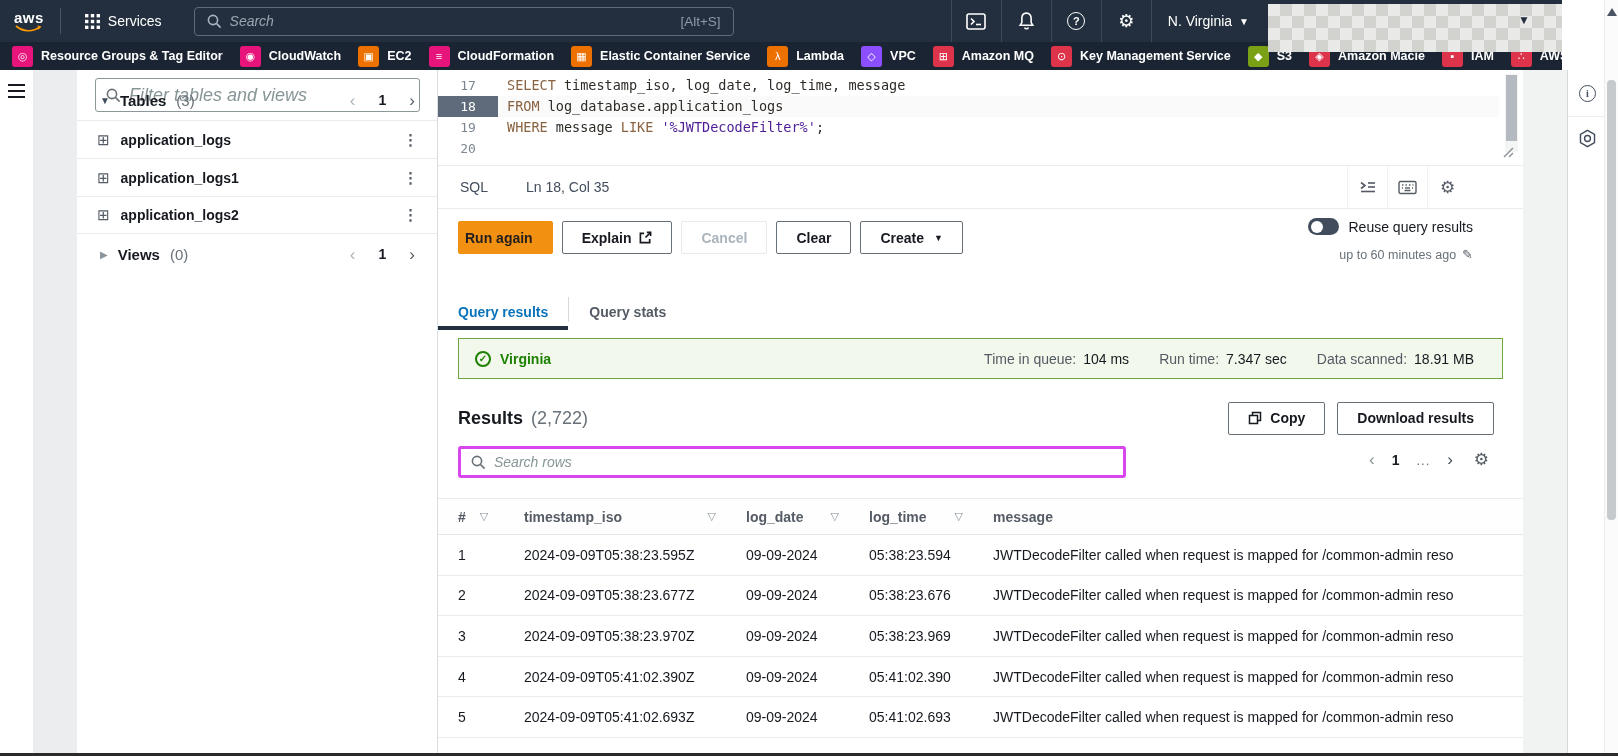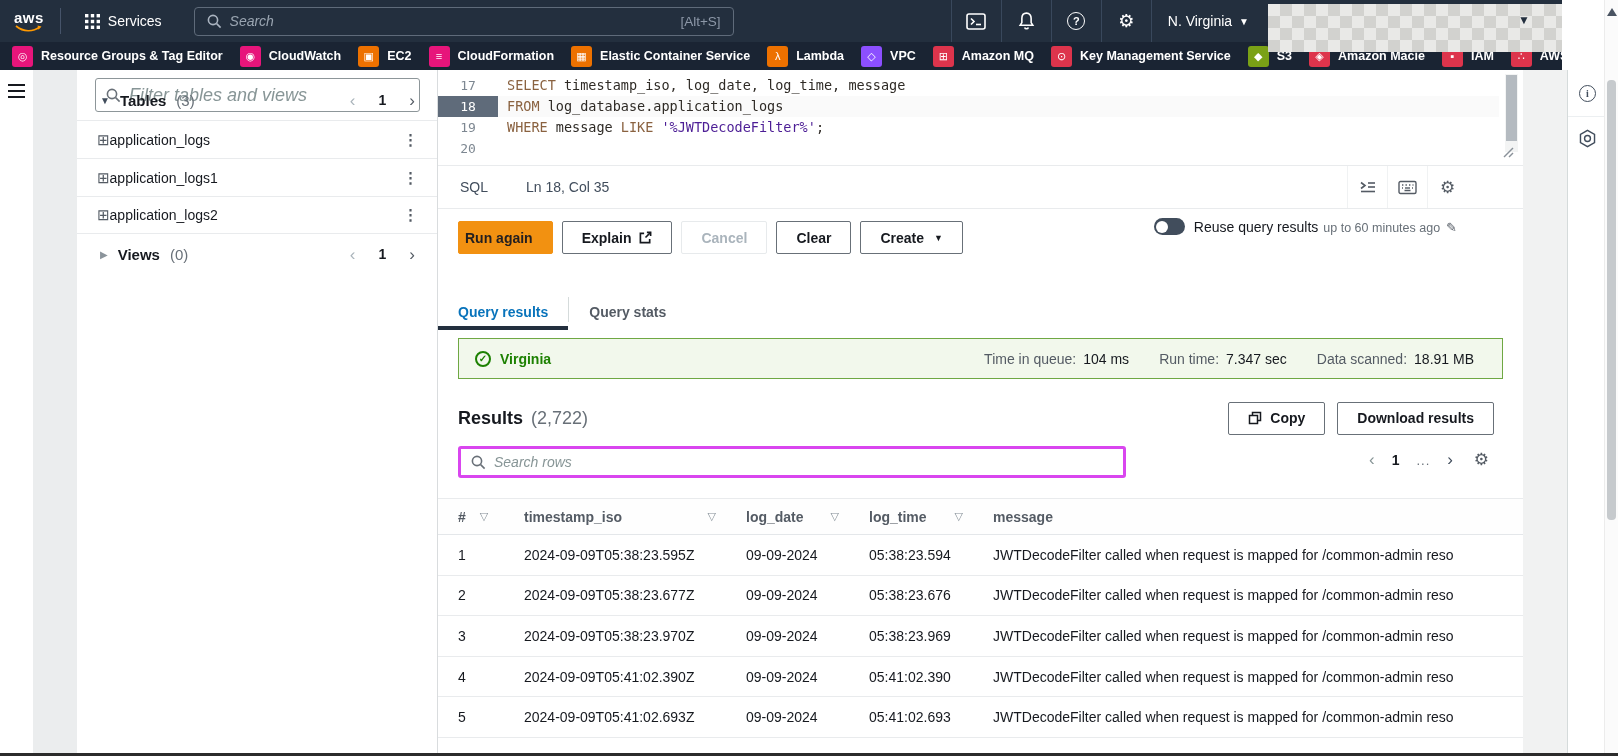--- a/index.html
+++ b/index.html
@@ -59,21 +59,21 @@
   .side-head .lbl { font-weight:700; font-size:15px; }
   .side-head .cnt { color:#687078; font-size:15px; }
   .pager { position:absolute; right:22px; display:flex; align-items:center; gap:23px; }
   .pager .ch { color:#aab4bb; font-size:17px; line-height:1; }
   .pager .ch.fwd { color:#545b64; }
   .pager .pg { font-weight:700; font-size:14px; }
   .tbl-list { margin-top:4px; }
   .tbl-item { position:relative; height:38px; display:flex; align-items:center; border-top:1px solid #e9ebed; }
   .tbl-item:last-child { border-bottom:1px solid #e9ebed; }
   .expand { margin-left:20px; color:#545b64; font-size:15px; }
-  .tbl-name { font-size:14px; }
+  .tbl-name { margin-left:11px; font-size:14px;font-weight:bold; }
   .kebab { position:absolute; right:18px; color:#545b64; font-size:15px; font-weight:700; letter-spacing:1px; }
   .views-row { margin-top:4px; }
 
   
   .main-card { position:absolute; left:437px; top:70px; width:1086px; height:683px; background:#fff; border-left:1px solid #d9dcde; overflow:hidden; }
   .gap-strip { position:absolute; left:1523px; top:70px; width:44px; height:683px; background:#f1f2f2; }
   .right-panel { position:absolute; left:1567px; top:70px; width:40px; height:683px; background:#fff; border-left:1px solid #d5dbdb; }
   .rp-item { height:47px; display:flex; align-items:center; justify-content:center; border-bottom:1px solid #eceff1; }
   .rp-item.nb { border-bottom:none; height:42px; }
   .info-glyph { width:17px; height:17px; border:1.6px solid #414d5c; border-radius:50%; display:flex; align-items:center; justify-content:center; font-size:10px; font-weight:700; color:#414d5c; font-family:"Liberation Serif",serif; }
@@ -101,21 +101,21 @@
   .sb-icon { width:40px; height:100%; display:flex; align-items:center; justify-content:center; border-left:1px solid #f0f2f3; color:#545b64; }
   .sb-icon .gear-glyph2 { font-size:17px; color:#545b64; line-height:1; }
 
   
   .action-row { position:relative; height:73px; }
   .buttons { position:absolute; left:20px; top:12px; display:flex; gap:9px; }
   .btn { height:33px; border-radius:2px; font-weight:700; font-size:14px; display:inline-flex; align-items:center; gap:8px; padding:0 19px; border:1px solid #687078; background:#fff; color:#16191f; font-family:"Liberation Sans",sans-serif; cursor:pointer; }
   .btn-primary { background:#F29111; border-color:#F29111; color:#231f20;padding-left:6px; }
   .btn-disabled { border-color:#e7eaec; color:#aab4bc; }
   .btn .dd { font-size:9px; margin-left:2px; }
-  .reuse { position:absolute; right:66px; top:9px; display:flex; align-items:flex-end; gap:5px; }
+  .reuse { position:absolute; right:50px; top:9px; display:flex; flex-direction:column; align-items:flex-end; gap:12px; }
   .reuse-line1 { display:flex; align-items:center; gap:9px; }
   .toggle { width:31px; height:17px; border-radius:9px; background:#414d5c; position:relative; }
   .toggle .knob { position:absolute; left:2.5px; top:2.5px; width:12px; height:12px; border-radius:50%; background:#fff; }
   .reuse-label { font-size:14px; }
   .reuse-note { font-size:12.5px; color:#687078; display:flex; align-items:center; gap:6px; }
   .pencil { color:#545b64; font-size:13px; }
 
   
   .tabs-row { height:48px; display:flex; align-items:flex-end; }
   .tab { padding:0 20px 10px; font-weight:700; font-size:14px; color:#545b64; }

